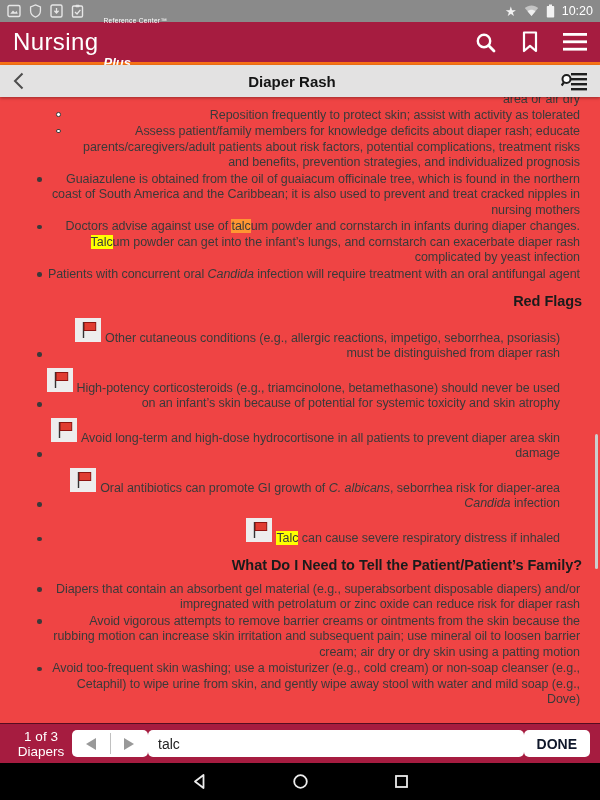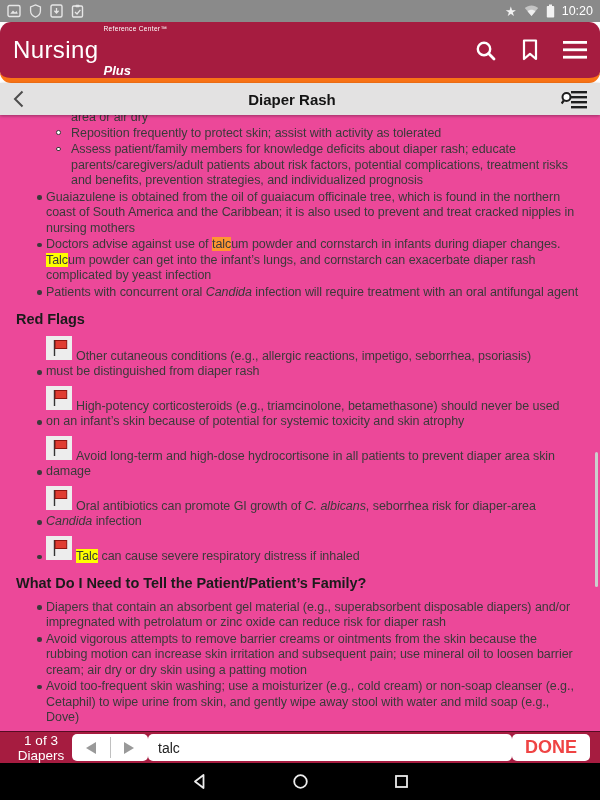--- a/index.html
+++ b/index.html
@@ -15,44 +15,44 @@
     height:22px; background:#8a8a8a; display:flex; align-items:center;
     padding:0 7px; gap:8px; flex:0 0 auto;
   }
   .status-left { display:flex; gap:8px; align-items:center; }
   .status-spacer { flex:1; }
   .status-right { display:flex; gap:7px; align-items:center; }
   .status-time { color:#fff; font-size:12.5px; }
   .st-star { color:#f2f2f2; font-size:13px; line-height:13px; }
   
   .app-header {
-    height:61px; background:#a61c40; border-bottom:5px solid #f97316;
-    display:flex; align-items:center; padding:0 13px; flex:0 0 auto;border-radius:11px;
+    height:43px; background:#a61c40; border-bottom:3px solid #f97316;
+    display:flex; align-items:center; padding:0 13px; flex:0 0 auto;
   }
   .brand { display:flex; align-items:center; color:#fff; }
   .brand-name { font-size:24px; font-weight:400; letter-spacing:.4px; }
   .brand-stack { display:flex; flex-direction:column; margin-left:5px; margin-top:3px;gap:32px; }
   .brand-sup { font-size:6.6px; letter-spacing:.3px; }
   .brand-plus { font-size:13px; font-weight:bold; font-style:italic; margin-top:-1px; }
   .header-actions { margin-left:auto; display:flex; align-items:center; gap:24px; }
   
   .toolbar {
     height:32px; background:#e3e2e2; display:flex; align-items:center;
     padding:0 13px; position:relative; z-index:3; flex:0 0 auto;
     box-shadow:0 1px 3px rgba(0,0,0,.35);
   }
   .toolbar-title {
     position:absolute; left:0; right:16px; text-align:center;
     font-weight:bold; font-size:15px; color:#141414; pointer-events:none;
   }
   .toolbar-right { margin-left:auto; display:flex; align-items:center; }
   
   .content {
-    flex:1 1 auto; background:#ec4899; overflow:hidden; position:relative;
-    font-size:12.5px; line-height:15.5px; color:#3a3a3a; letter-spacing:-.05px;
+    flex:1 1 auto; background:#ef4444; overflow:hidden; position:relative;
+    font-size:12.5px; line-height:15.5px; color:#3a3a3a; letter-spacing:-.05px;text-align:right;
   }
   .doc-heading { font-weight:bold; font-size:14.5px; color:#1b1b1b; margin:12px 18px 8px 16px; }
   .cont { padding:0 20px 0 71px; margin-top:-5px; }
   .li  { position:relative; padding-right:20px; margin-bottom:1px; }
   .l1  { padding-left:46px; }
   .l2  { padding-left:71px; }
   .l1 > .mk {
     position:absolute; left:37px; top:5.5px; width:4.5px; height:4.5px;
     border-radius:50%; background:#3a3a3a;
   }
@@ -65,39 +65,39 @@
   .flag-img {
     display:inline-block; width:26px; height:24px; background:#ededed;
     margin-right:4px; vertical-align:baseline;
   }
   .it { font-style:italic; }
   .hl-cur { background:#ff9632; }
   .hl { background:#ffff00; }
   .scroll-thumb { position:absolute; right:2px; width:3px; background:#cdcdcd; border-radius:2px; }
   
   .find-bar {
-    height:32px; background:#a61c40; border-top:1px solid rgba(20,0,8,.55);
+    height:40px; background:#a61c40; border-top:1px solid rgba(20,0,8,.55);
     display:flex; align-items:center; padding:0 10px; flex:0 0 auto;
   }
   .match-counter { color:#fff; font-size:13.5px; line-height:15px; text-align:center; min-width:62px; }
   .nav-matches {
     background:#fff; border-radius:5px; height:27px; width:76px;
     display:flex; align-items:stretch; overflow:hidden; flex:0 0 auto;
   }
   .match-btn { flex:1; display:flex; align-items:center; justify-content:center; cursor:pointer; }
   .match-divider { width:1px; background:#c0c0c0; margin:3px 0; }
   .tri-left  { width:0; height:0; border-top:6px solid transparent; border-bottom:6px solid transparent; border-right:10px solid #999; }
   .tri-right { width:0; height:0; border-top:6px solid transparent; border-bottom:6px solid transparent; border-left:10px solid #999; }
   .find-input {
     flex:1; height:27px; border-radius:5px; border:none; outline:none;
     padding:0 10px; font-size:14px; color:#222; font-family:"Liberation Sans",sans-serif;
   }
   .done-btn {
     background:#fff; border:none; border-radius:5px; height:27px; padding:0 13px;
-    font-weight:bold; font-size:18px; color:#ef4444; cursor:pointer;
+    font-weight:bold; font-size:14px; color:#0f172a; cursor:pointer;
     font-family:"Liberation Sans",sans-serif;
   }
   
   .nav-bar {
     height:37px; background:#000; display:flex; align-items:center;
     justify-content:center; gap:84px; flex:0 0 auto;
   }
   .nav-btn { display:flex; align-items:center; justify-content:center; cursor:pointer; }
 </style>
 </head>

